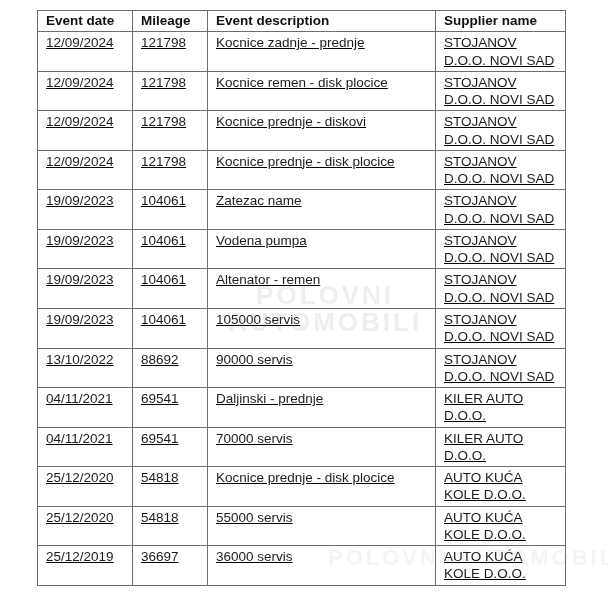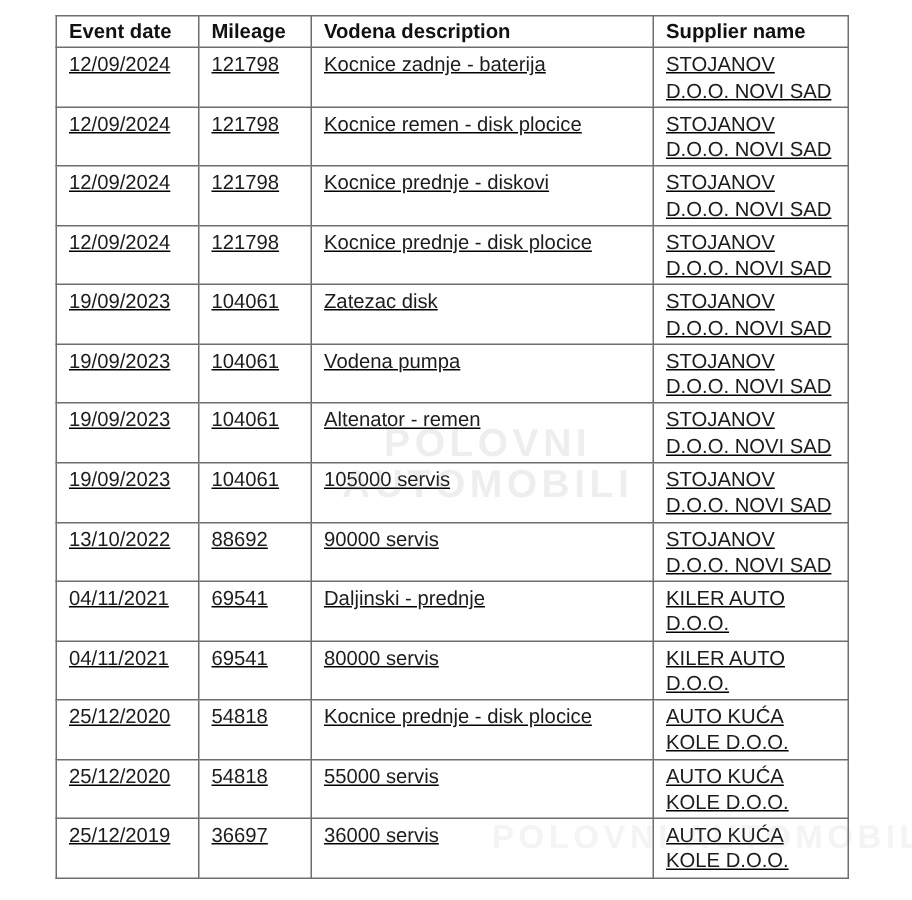--- a/index.html
+++ b/index.html
@@ -77,29 +77,29 @@
     <colgroup>
       <col class="c-date">
       <col class="c-mileage">
       <col class="c-desc">
       <col class="c-supplier">
     </colgroup>
     <thead>
       <tr id="header-row">
           <th>Event date</th>
           <th>Mileage</th>
-          <th>Vodena description</th>
+          <th>Event description</th>
           <th>Supplier name</th>
         </tr>
     </thead>
     <tbody id="table-body">
         <tr>
           <td>12/09/2024</td>
           <td>121798</td>
-          <td>Kocnice zadnje - baterija</td>
+          <td>Kocnice zadnje - prednje</td>
           <td>STOJANOV D.O.O. NOVI SAD</td>
         </tr>
         <tr>
           <td>12/09/2024</td>
           <td>121798</td>
           <td>Kocnice remen - disk plocice</td>
           <td>STOJANOV D.O.O. NOVI SAD</td>
         </tr>
         <tr>
           <td>12/09/2024</td>
@@ -109,21 +109,21 @@
         </tr>
         <tr>
           <td>12/09/2024</td>
           <td>121798</td>
           <td>Kocnice prednje - disk plocice</td>
           <td>STOJANOV D.O.O. NOVI SAD</td>
         </tr>
         <tr>
           <td>19/09/2023</td>
           <td>104061</td>
-          <td>Zatezac disk</td>
+          <td>Zatezac name</td>
           <td>STOJANOV D.O.O. NOVI SAD</td>
         </tr>
         <tr>
           <td>19/09/2023</td>
           <td>104061</td>
           <td>Vodena pumpa</td>
           <td>STOJANOV D.O.O. NOVI SAD</td>
         </tr>
         <tr>
           <td>19/09/2023</td>
@@ -145,21 +145,21 @@
         </tr>
         <tr>
           <td>04/11/2021</td>
           <td>69541</td>
           <td>Daljinski - prednje</td>
           <td>KILER AUTO D.O.O.</td>
         </tr>
         <tr>
           <td>04/11/2021</td>
           <td>69541</td>
-          <td>80000 servis</td>
+          <td>70000 servis</td>
           <td>KILER AUTO D.O.O.</td>
         </tr>
         <tr>
           <td>25/12/2020</td>
           <td>54818</td>
           <td>Kocnice prednje - disk plocice</td>
           <td>AUTO KUĆA KOLE D.O.O.</td>
         </tr>
         <tr>
           <td>25/12/2020</td>

